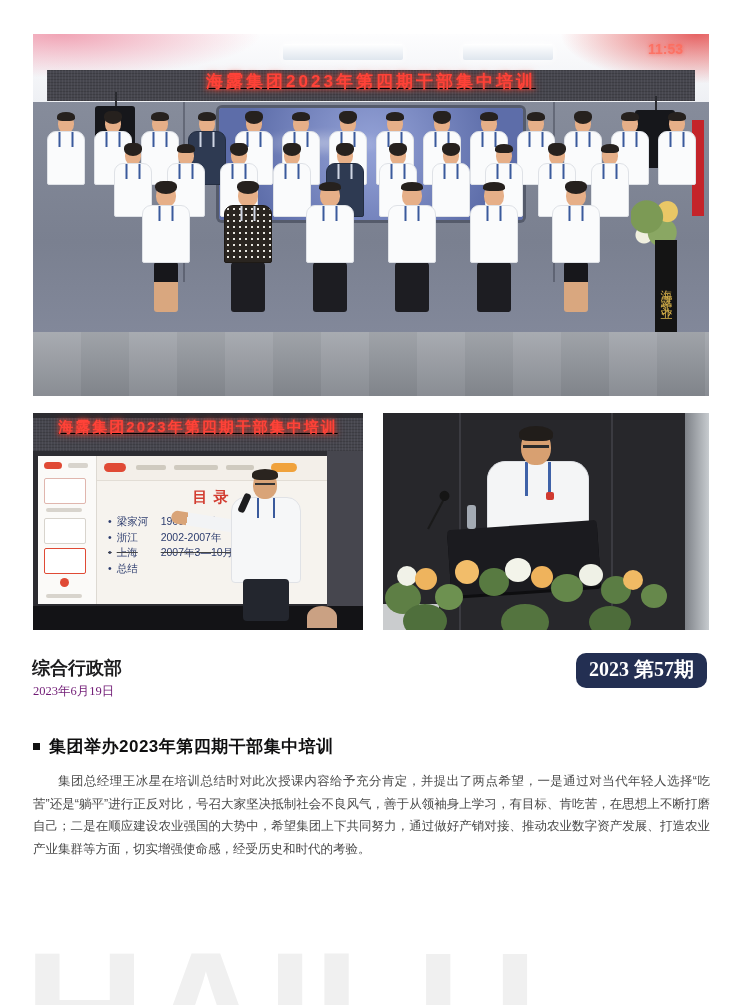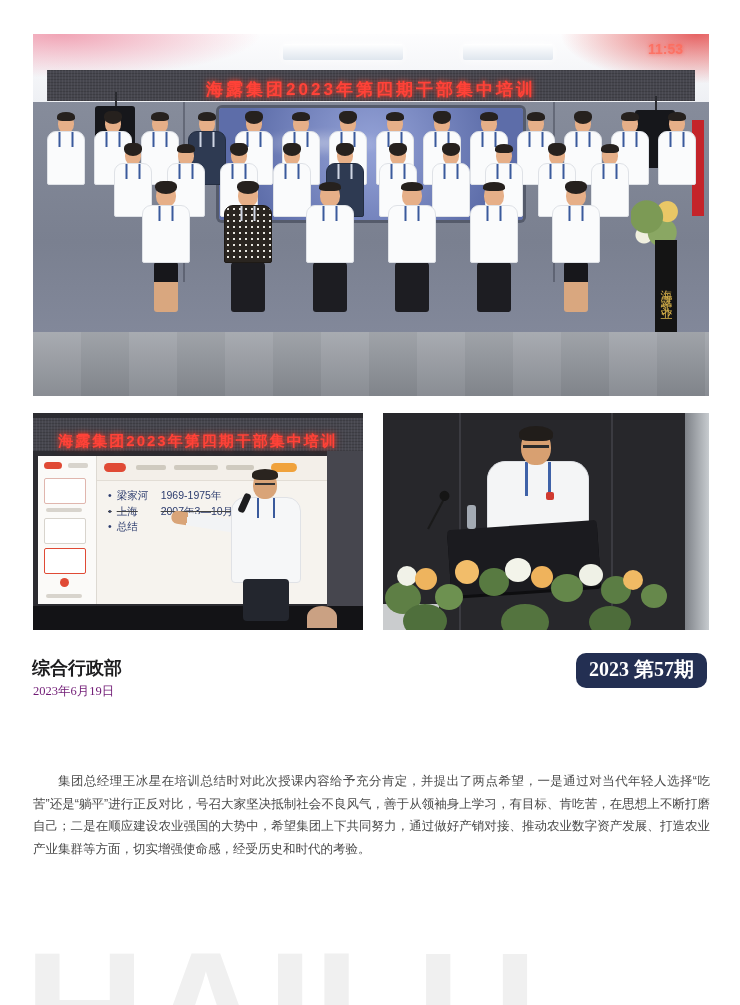--- a/index.html
+++ b/index.html
@@ -18,21 +18,21 @@
       background:linear-gradient(#fdfdfe,#eef0f4);}
   .pg-glow-l{position:absolute;left:0;top:0;width:230px;height:44px;
       background:radial-gradient(ellipse at 12% 0%,rgba(238,148,168,.85),rgba(238,148,168,0) 70%);}
   .pg-glow-r{position:absolute;right:0;top:0;width:150px;height:50px;
       background:radial-gradient(ellipse at 92% 0%,rgba(224,60,60,.8),rgba(224,60,60,0) 70%);}
   .pg-light{position:absolute;top:10px;height:16px;background:linear-gradient(#ffffff,#dfe6ee);
       border-radius:2px;box-shadow:0 0 10px rgba(255,255,255,.9);}
   .led{background:#46464e;
       background-image:repeating-linear-gradient(90deg,rgba(255,255,255,.05) 0 1px,transparent 1px 3px),
                        repeating-linear-gradient(0deg,rgba(0,0,0,.15) 0 1px,transparent 1px 3px);
-      display:flex;align-items:flex-end;justify-content:center;}
+      display:flex;align-items:flex-start;justify-content:center;text-decoration:underline;}
   .pg-led{position:absolute;left:14px;right:14px;top:36px;height:31px;}
   .led-text{color:#ff4238;font-weight:bold;letter-spacing:3px;
       text-shadow:0 0 4px rgba(255,60,40,.9),0 0 8px rgba(255,60,40,.5);}
   .pg-led .led-text{font-size:17px;}
   .pg-led-time{position:absolute;right:26px;top:7px;color:#ff6a5a;font-size:14px;font-weight:bold;
       text-shadow:0 0 4px rgba(255,80,60,.8);opacity:.85;}
   .pg-wall{position:absolute;left:0;top:68px;width:100%;height:232px;
       background:linear-gradient(#868c9b,#7a8090 60%,#82889a);}
   .pg-seam{position:absolute;top:68px;height:180px;width:2px;background:rgba(40,44,56,.35);}
   .pg-screen{position:absolute;left:186px;top:74px;width:304px;height:112px;border-radius:3px;
@@ -360,23 +360,28 @@
         <div class="ed-red" style="position:absolute;left:6px;top:6px;width:18px;height:7px;border-radius:4px;"></div>
         <div class="ed-bit" style="left:30px;top:7px;width:20px;height:5px;"></div>
         <div class="ed-thumb" style="top:22px;"></div>
         <div class="ed-bit" style="left:8px;top:52px;width:36px;height:4px;"></div>
         <div class="ed-thumb" style="top:62px;border-color:#d8d4cd;"></div>
         <div class="ed-thumb" style="top:92px;border-color:#e04a35;"></div>
         <div class="ed-red" style="position:absolute;left:22px;top:122px;width:9px;height:9px;border-radius:50%;"></div>
         <div class="ed-bit" style="left:8px;top:138px;width:36px;height:4px;"></div>
       </div>
       <div class="pl-slide">
+        <div class="slide-title">目录</div>
         <div class="sl-item">
             <span class="sl-label">梁家河</span>
             <span>1969-1975年</span>
+          </div>
+        <div class="sl-item">
+            <span class="sl-label">浙江</span>
+            <span>2002-2007年</span>
           </div>
         <div class="sl-item sl-strike">
             <span class="sl-label">上海</span>
             <span>2007年3—10月</span>
           </div>
         <div class="sl-item">
             <span class="sl-label">总结</span>
             <span></span>
           </div>
       </div>
@@ -421,18 +426,22 @@
       <div class="fl" style="left:20px;bottom:-8px;width:44px;height:34px;background:#4f6f3c;"></div>
       <div class="fl" style="left:118px;bottom:-10px;width:48px;height:36px;background:#54743f;"></div>
       <div class="fl" style="left:206px;bottom:-8px;width:42px;height:32px;background:#4d6c3a;"></div>
     </div>
   </div>
 
   <div class="dept">综合行政部</div>
   <div class="date">2023年6月19日</div>
   <div class="badge">2023 第57期</div>
 
+  <div class="headline">
+    <span class="hl-bullet"></span>
+    <span class="hl-text">集团举办2023年第四期干部集中培训</span>
+  </div>
 
   <div class="body">
     <p>集团总经理王冰星在培训总结时对此次授课内容给予充分肯定，并提出了两点希望，一是通过对当代年轻人选择“吃苦”还是“躺平”进行正反对比，号召大家坚决抵制社会不良风气，善于从领袖身上学习，有目标、肯吃苦，在思想上不断打磨自己；二是在顺应建设农业强国的大势中，希望集团上下共同努力，通过做好产销对接、推动农业数字资产发展、打造农业产业集群等方面，切实增强使命感，经受历史和时代的考验。</p>
   </div>
 
 </div>
 
 </body></html>

